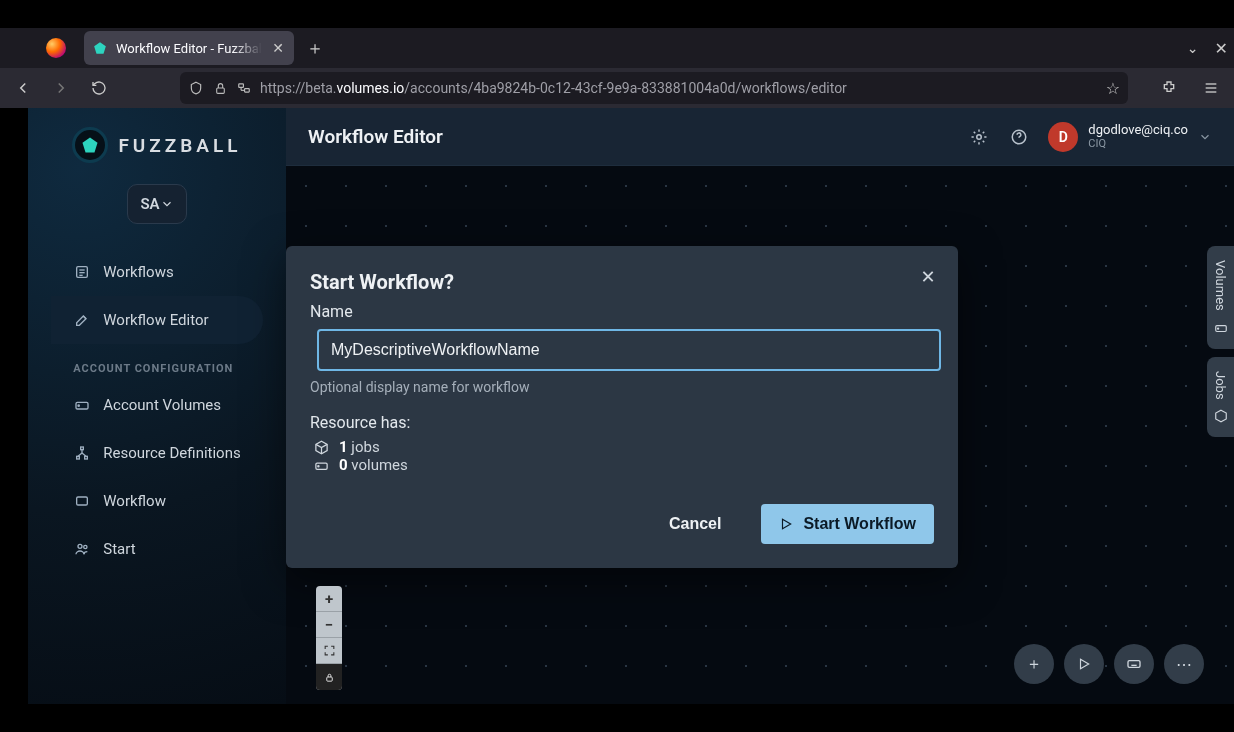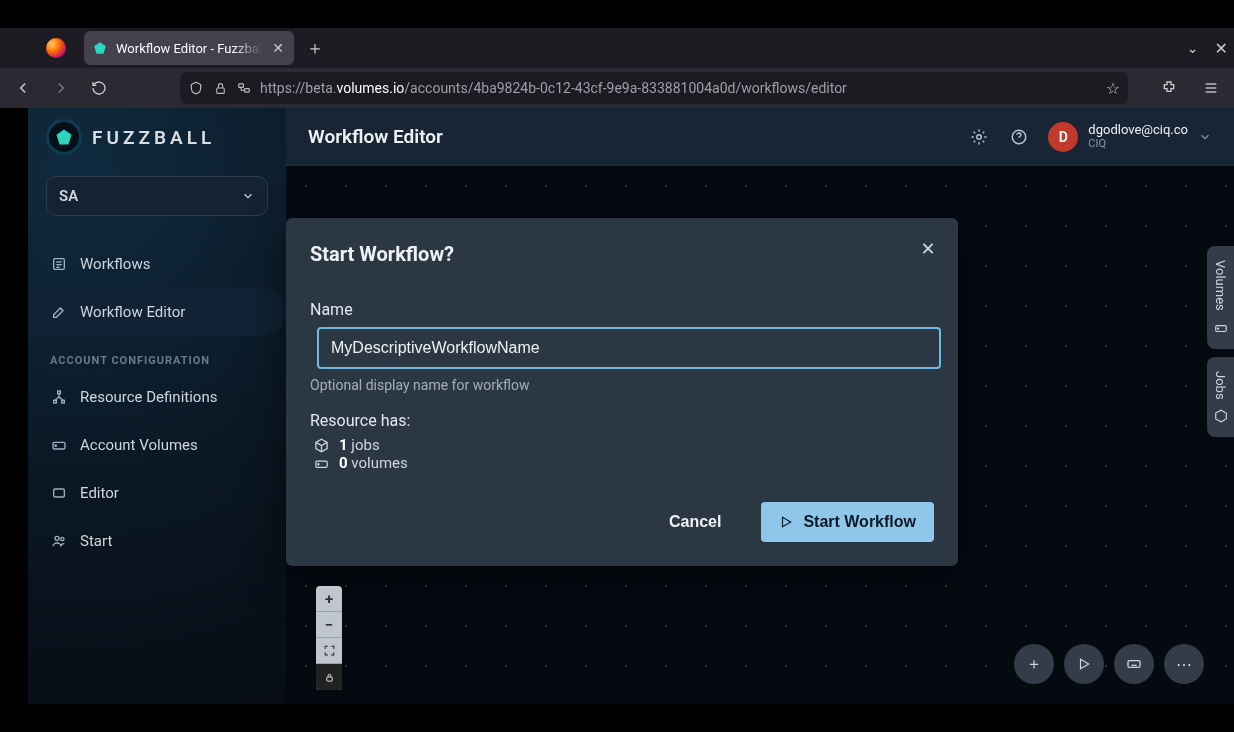--- a/index.html
+++ b/index.html
@@ -118,21 +118,22 @@
     right: 0;
     bottom: 28px;
     display: flex;
     background: #0f1824;
   }
   .sidebar {
     width: 258px;
     background: radial-gradient(circle at 20% 10%, #0f2a3f 0%, #0a1621 60%, #060d15 100%);
     display: flex;
     flex-direction: column;
-    padding-top: 0;
+    padding-top: 8px;
+    align-items: center;
   }
   .logo-row {
     height: 58px;
     display:flex;
     align-items:center;
     gap:10px;
     padding: 0 18px;
   }
   .logo-mark {
     width:36px;height:36px;border-radius:50%;
@@ -266,36 +267,36 @@
     width:40px;height:40px;border-radius:50%;
     background:#323d49; color:#cfd6dd;
     display:flex;align-items:center;justify-content:center;
     font-size:16px;
   }
 
   
   .modal {
     position:absolute;
     left:0px;
-    top: 52px;
+    top: 80px;
     width:672px;
     background:#2c3744;
     border-radius:6px;
     padding:24px;
     box-shadow:0 12px 40px rgba(0,0,0,0.5);
   }
   .modal-title {
     font-size:20px;font-weight:700;color:#eef1f4;
   }
   .modal-close {
     position:absolute; top:18px; right:18px;
     width:24px;height:24px;display:flex;align-items:center;justify-content:center;
     color:#cfd6dd;font-size:18px;
   }
-  .field-label { margin-top:34px; font-size:16px; color:#e2e7ec;}
+  .field-label { margin-top:8px; font-size:16px; color:#e2e7ec;}
   .text-input {
     margin-top:8px;
     width:100%;
     height:42px;
     background:#2c3744;
     border:2px solid #6fb7e6;
     border-radius:4px;
     padding:0 12px;
     color:#eef1f4;
     font-size:16px;
@@ -450,49 +451,49 @@
             </svg>
         </span>
         <span>Workflow Editor</span>
       </div>
 
       <div class="section-label">ACCOUNT CONFIGURATION</div>
 
       <div class="nav-item">
         <span class="icon">
           <svg width="16" height="16" viewBox="0 0 24 24" fill="none" stroke="currentColor" stroke-width="2">
+              <rect x="3" y="8" width="18" height="10" rx="2"></rect>
+              <circle cx="7" cy="13" r="1"></circle>
+            </svg>
+        </span>
+        <span>Account Volumes</span>
+      </div>
+      <div class="nav-item">
+        <span class="icon">
+          <svg width="16" height="16" viewBox="0 0 24 24" fill="none" stroke="currentColor" stroke-width="2">
               <rect x="10" y="3" width="4" height="4"></rect>
               <rect x="4" y="17" width="4" height="4"></rect>
               <rect x="16" y="17" width="4" height="4"></rect>
               <line x1="12" y1="7" x2="12" y2="12"></line>
               <line x1="6" y1="17" x2="12" y2="12"></line>
               <line x1="18" y1="17" x2="12" y2="12"></line>
             </svg>
         </span>
         <span>Resource Definitions</span>
-      </div>
-      <div class="nav-item">
-        <span class="icon">
-          <svg width="16" height="16" viewBox="0 0 24 24" fill="none" stroke="currentColor" stroke-width="2">
-              <rect x="3" y="8" width="18" height="10" rx="2"></rect>
-              <circle cx="7" cy="13" r="1"></circle>
-            </svg>
-        </span>
-        <span>Account Volumes</span>
       </div>
       <div class="nav-item">
         <span class="icon">
           <svg width="16" height="16" viewBox="0 0 24 24" fill="none" stroke="currentColor" stroke-width="2">
               <rect x="4" y="6" width="16" height="12" rx="2"></rect>
               <line x1="8" y1="12" x2="8" y2="12"></line>
               <line x1="12" y1="12" x2="12" y2="12"></line>
               <line x1="16" y1="12" x2="16" y2="12"></line>
             </svg>
         </span>
-        <span>Editor</span>
+        <span>Workflow</span>
       </div>
       <div class="nav-item">
         <span class="icon">
           <svg width="16" height="16" viewBox="0 0 24 24" fill="none" stroke="currentColor" stroke-width="2">
               <circle cx="9" cy="8" r="3"></circle>
               <path d="M3 20c0-3 3-5 6-5s6 2 6 5"></path>
               <circle cx="17" cy="9" r="2.5"></circle>
               <path d="M15 20c0-2 2-4 5-4"></path>
             </svg>
         </span>

